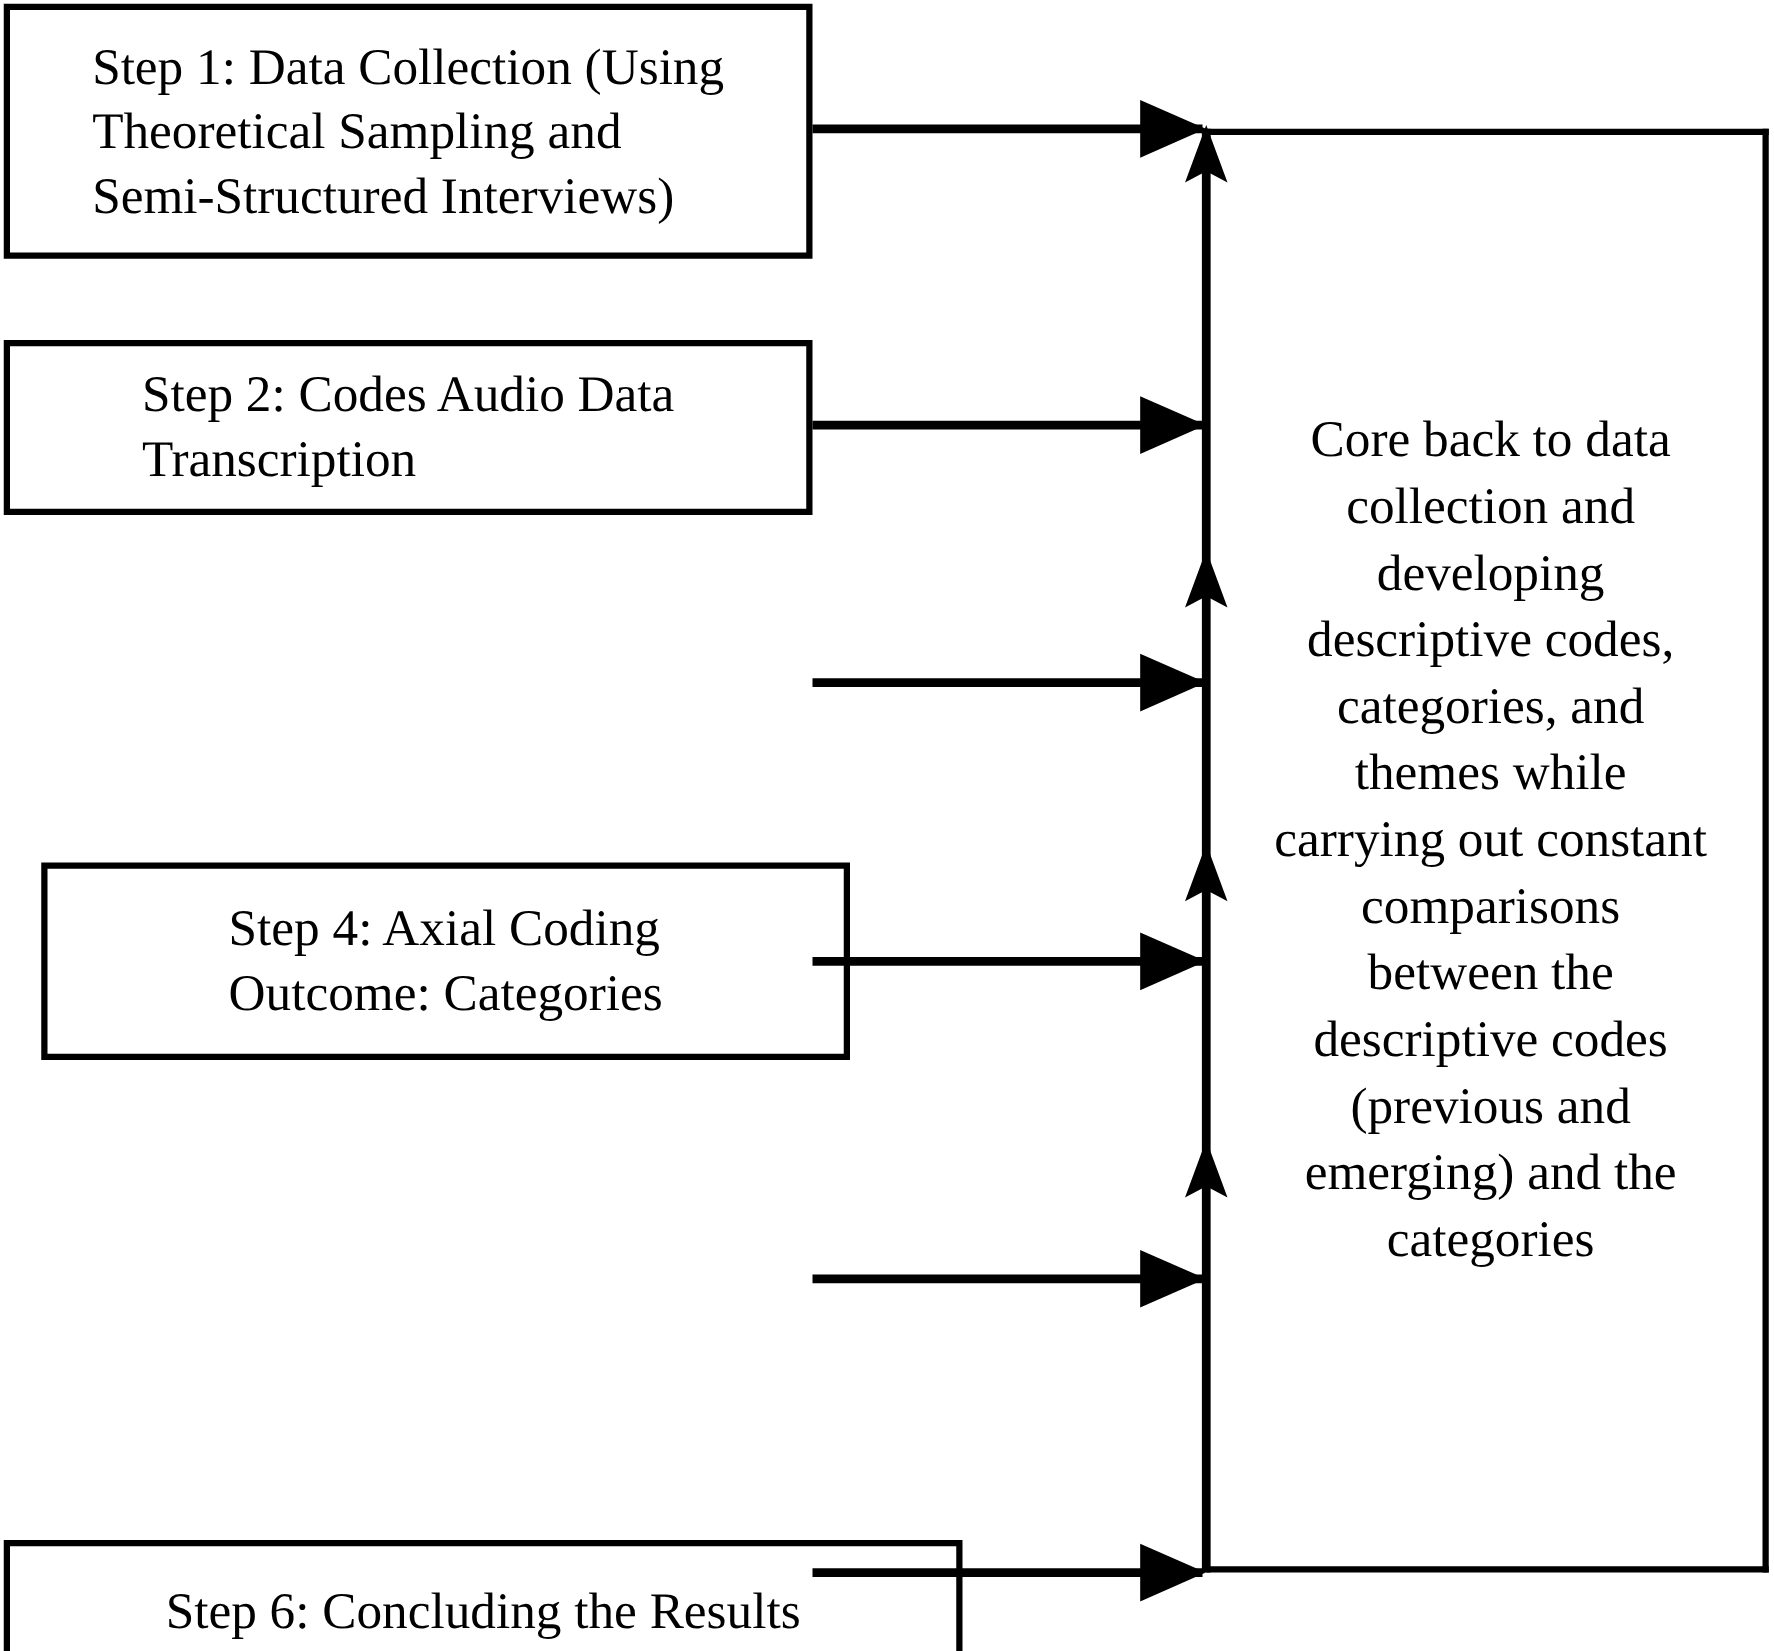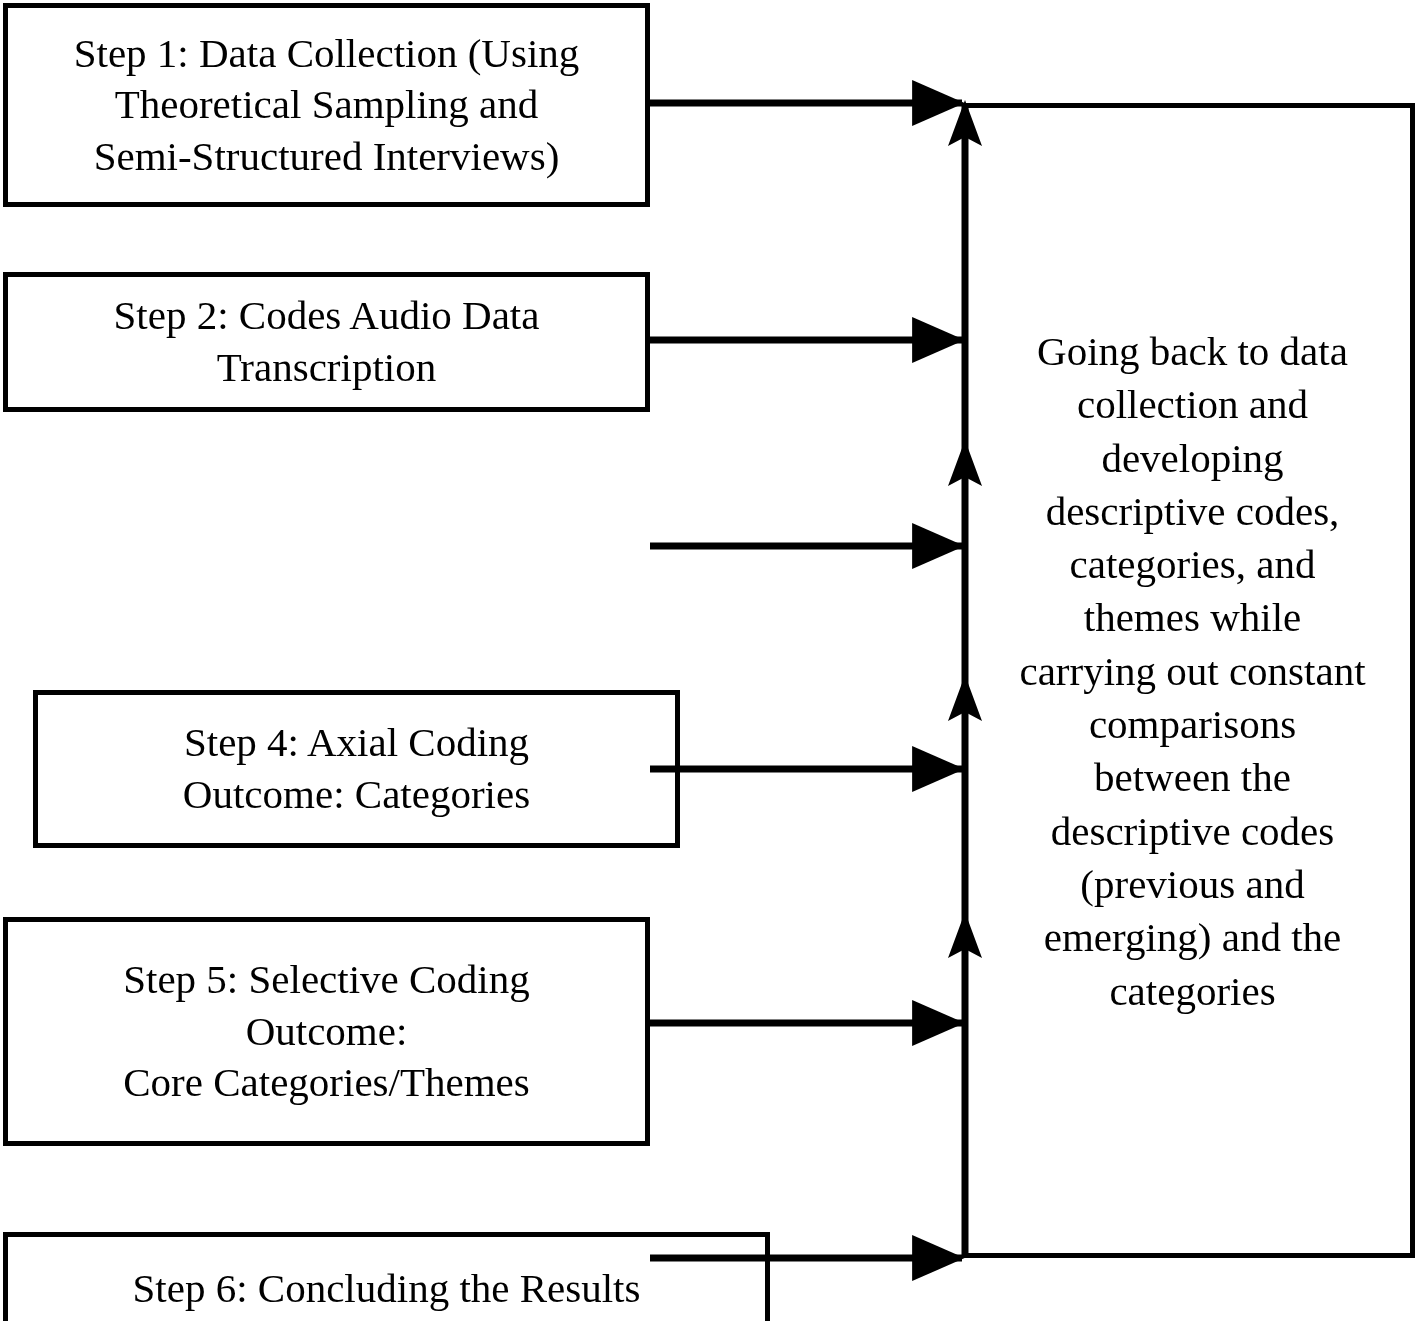--- a/index.html
+++ b/index.html
@@ -18,21 +18,21 @@
     overflow: hidden;
   }
   .step-box {
     position: absolute;
     box-sizing: border-box;
     border: 5px solid #000000;
     background: #ffffff;
     display: flex;
     align-items: center;
     justify-content: center;
-    text-align: center;
+    text-align: left;
     line-height: 1.26;
     font-size: 41px;
     padding: 0 10px;
     white-space: pre-line;
   }
   #loop-box {
     position: absolute;
     box-sizing: border-box;
     border: 5px solid #000000;
     border-left: none;
@@ -69,33 +69,28 @@
     <span>Step 2: Codes Audio Data
 Transcription</span>
   </div>
 
 
   <div class="step-box" style="left:3px; top:690px; width:647px; height:158px;margin-left:30px;">
     <span>Step 4: Axial Coding
 Outcome: Categories</span>
   </div>
 
-  <div class="step-box" style="left:3px; top:917px; width:647px; height:229px;">
-    <span>Step 5: Selective Coding
-Outcome:
-Core Categories/Themes</span>
-  </div>
 
   <div class="step-box" style="left:3px; top:1232px; width:767px; height:114px;">
     <span>Step 6: Concluding the Results</span>
   </div>
 
   <div id="loop-box" style="left:965px; top:103px; width:450px; height:1155px;"></div>
 
-  <div id="loop-text" style="left:990px; top:325px; width:405px;">Going back to data
+  <div id="loop-text" style="left:990px; top:325px; width:405px;">Core back to data
 collection and
 developing
 descriptive codes,
 categories, and
 themes while
 carrying out constant
 comparisons
 between the
 descriptive codes
 (previous and

